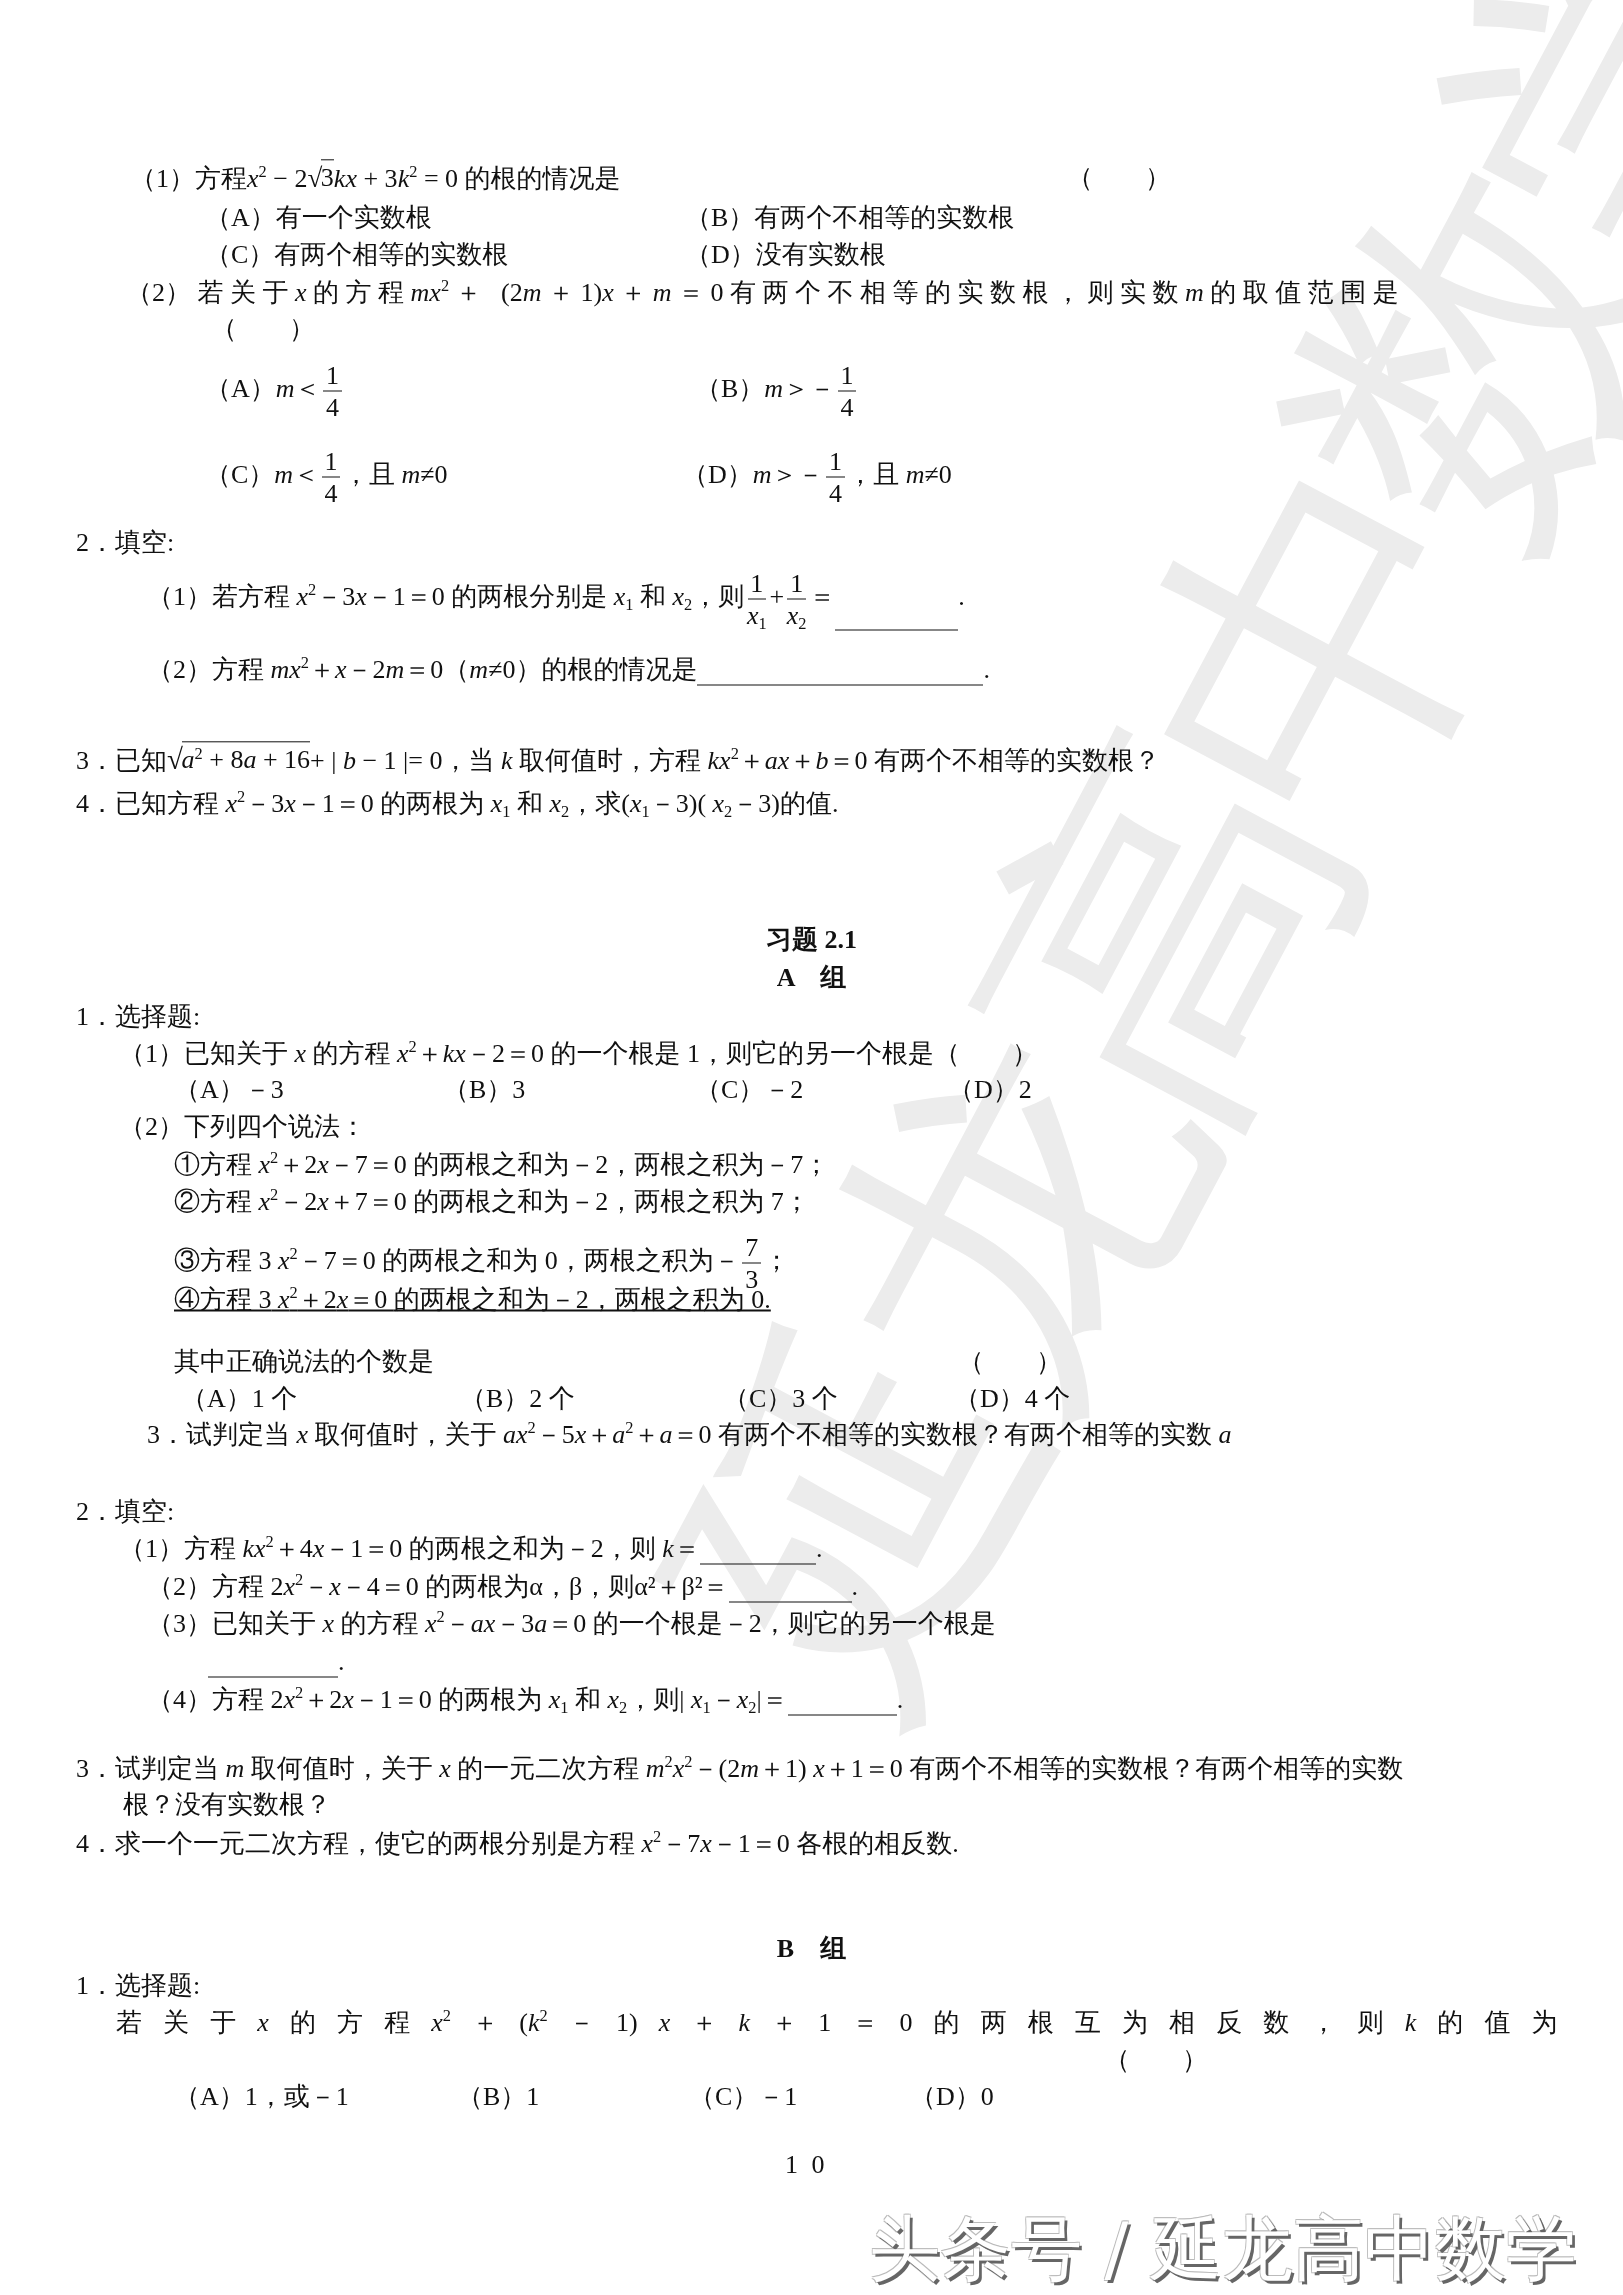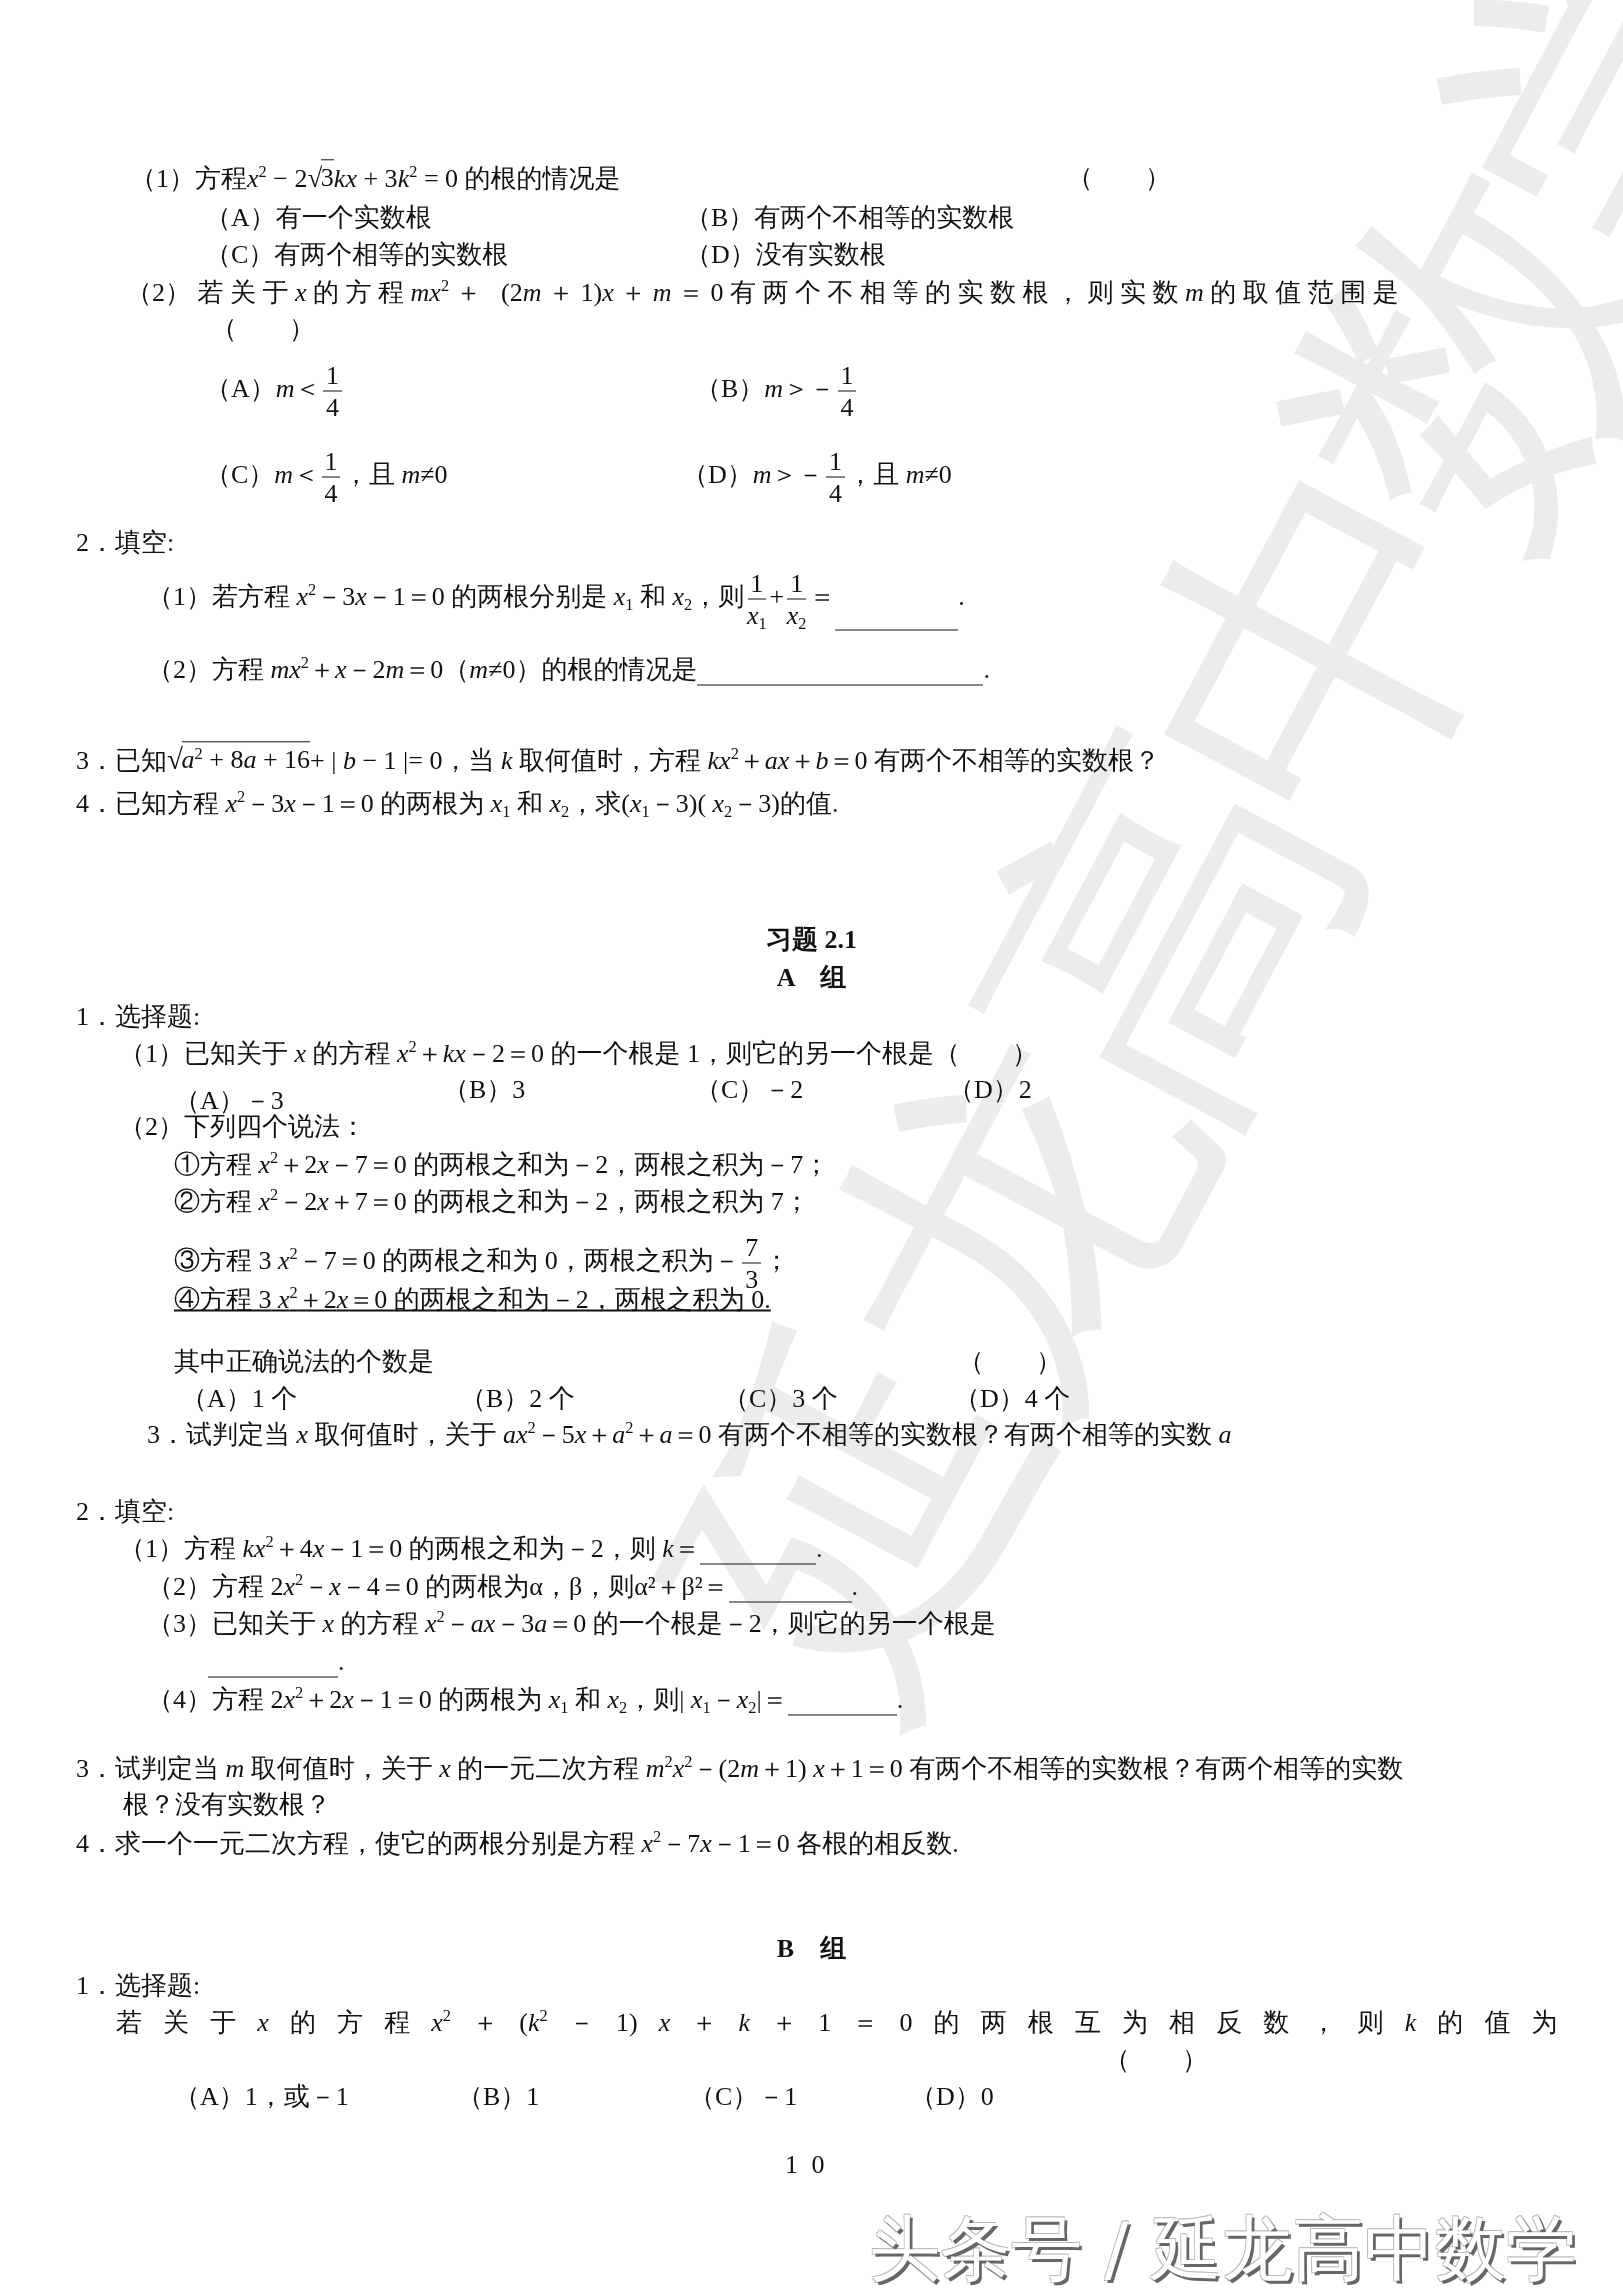--- a/index.html
+++ b/index.html
@@ -104,21 +104,21 @@
   </div>
 
   <div class="line center bold" style="top:939px;">习题 2.1</div>
   <div class="line center bold" style="top:977px;">A　组</div>
 
   <div class="line" style="left:76px;top:1016px;">1．选择题:</div>
 
   <div class="line" style="left:119px;top:1053px;">
     <span>（1）已知关于</span> <i>x</i> <span>的方程</span> <i>x</i><sup>2</sup>＋<i>kx</i>－2＝0 <span>的一个根是 1，则它的另一个根是（　　）</span>
   </div>
-  <div class="line" style="left:174px;top:1089px;margin-top:11px;">（A）－3</div>
+  <div class="line" style="left:174px;top:1089px;">（A）－3</div>
   <div class="line" style="left:443px;top:1089px;">（B）3</div>
   <div class="line" style="left:695px;top:1089px;">（C）－2</div>
   <div class="line" style="left:948px;top:1089px;">（D）2</div>
 
   <div class="line" style="left:119px;top:1126px;">（2）下列四个说法：</div>
 
   <div class="line" style="left:174px;top:1164px;">
     <span>①方程</span> <i>x</i><sup>2</sup>＋2<i>x</i>－7＝0 <span>的两根之和为－2，两根之积为－7；</span>
   </div>
   <div class="line" style="left:174px;top:1201px;">

